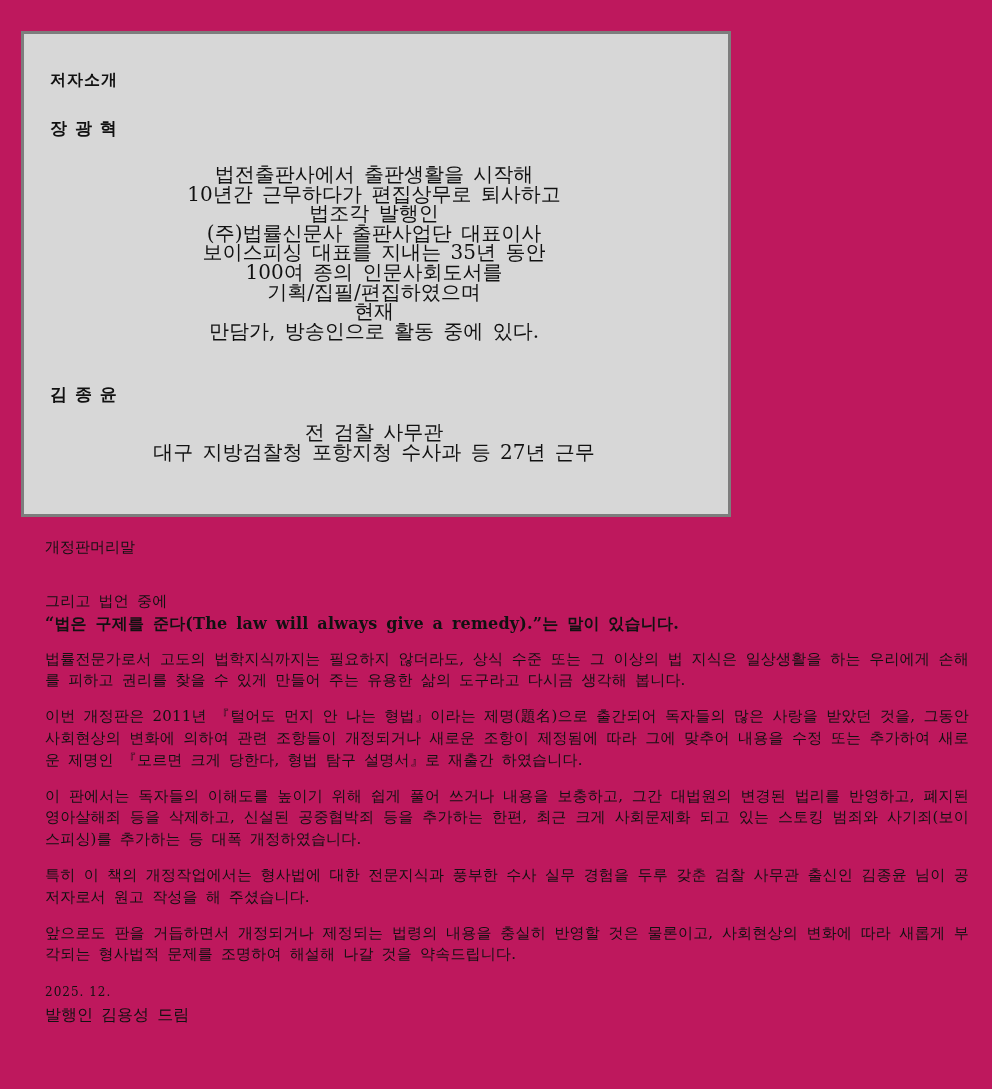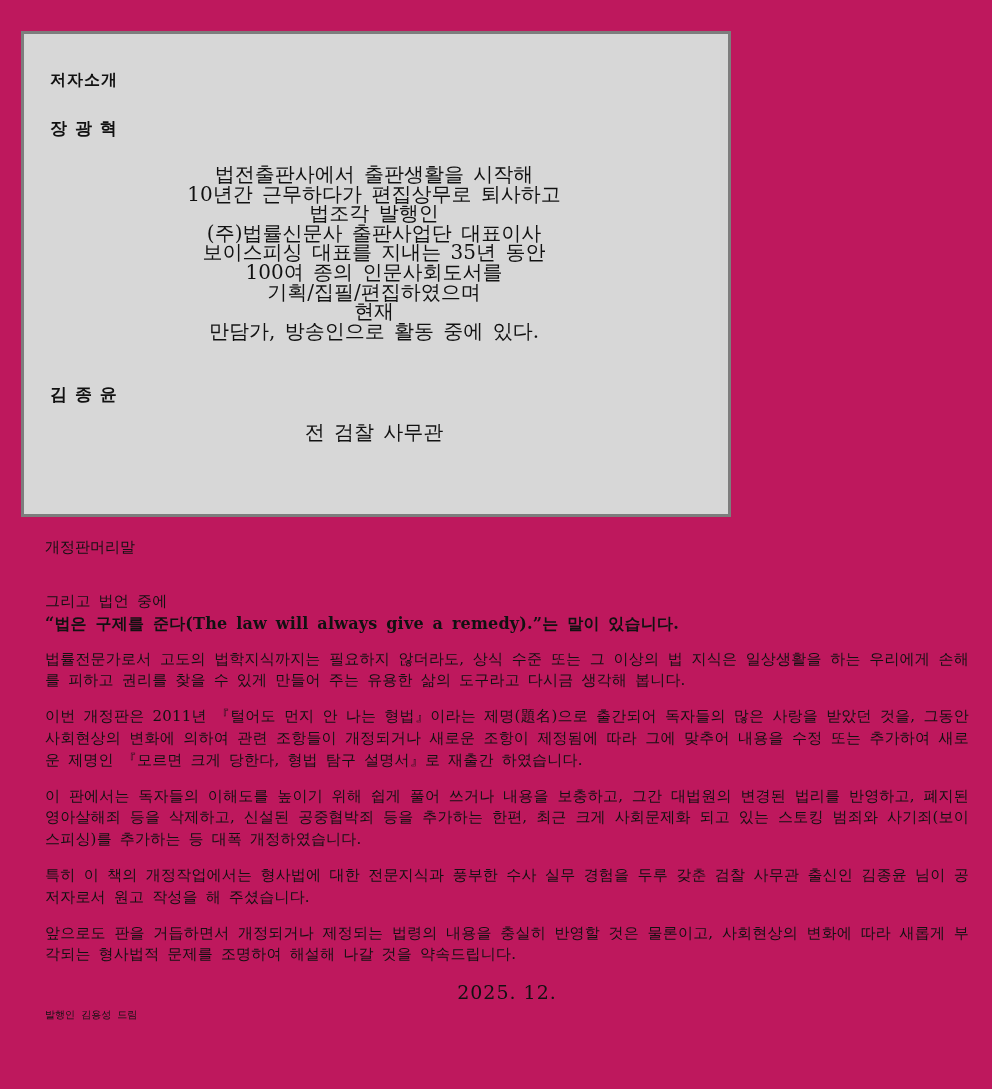--- a/index.html
+++ b/index.html
@@ -73,27 +73,26 @@
     word-spacing: 3px;
     letter-spacing: 0.2px;
   }
   .pline { min-height: 21.8px; }
   .pline.bold {
     font-weight: bold;
     font-size: 16px;
   }
   .closing-date {
     margin-top: 12px;
-    font-size: 19px;
+    font-size: 12px;
     line-height: 24px;
     letter-spacing: 1px;
-    text-align: center;
   }
   .closing-sig {
-    font-size: 10px;
+    font-size: 16px;
     line-height: 22px;
     word-spacing: 3px;
   }
 </style>
 </head>
 <body>
 
 <div class="page">
 
   <section class="author-box">
@@ -107,20 +106,21 @@
           <div class="author-line">(주)법률신문사 출판사업단 대표이사</div>
           <div class="author-line">보이스피싱 대표를 지내는 35년 동안</div>
           <div class="author-line">100여 종의 인문사회도서를</div>
           <div class="author-line">기획/집필/편집하였으며</div>
           <div class="author-line">현재</div>
           <div class="author-line">만담가, 방송인으로 활동 중에 있다.</div>
         </div>
         <div class="author">
           <div class="author-name">김 종 윤</div>
           <div class="author-line">전 검찰 사무관</div>
+          <div class="author-line">대구 지방검찰청 포항지청 수사과 등 27년 근무</div>
         </div>
       </div>
   </section>
 
   <section class="preface">
     <div class="preface-title">개정판머리말</div>
     <div id="paragraphs">
         <div class="para">
           <div class="pline">그리고 법언 중에</div>
           <div class="pline bold">“법은 구제를 준다(The law will always give a remedy).”는 말이 있습니다.</div>

